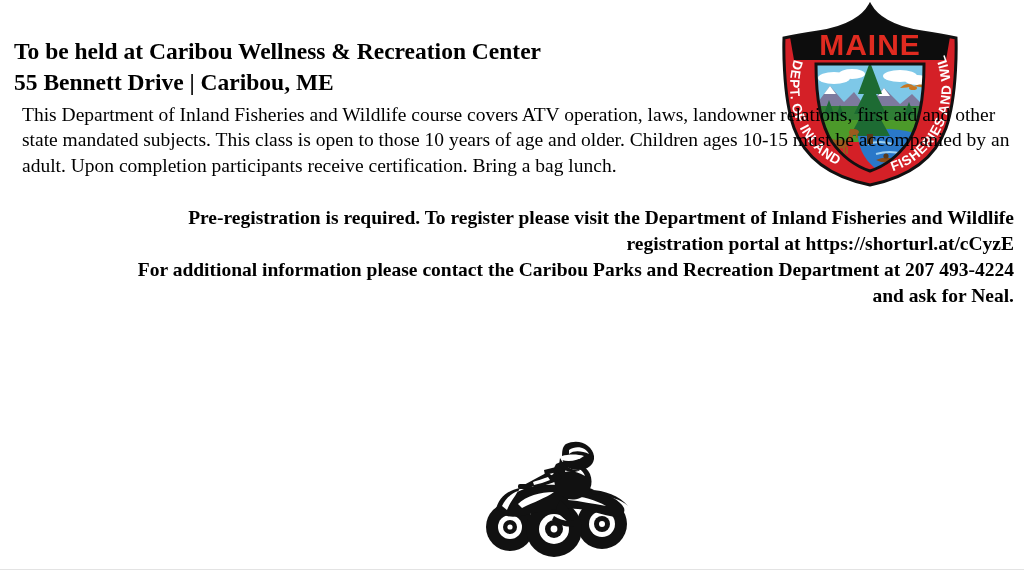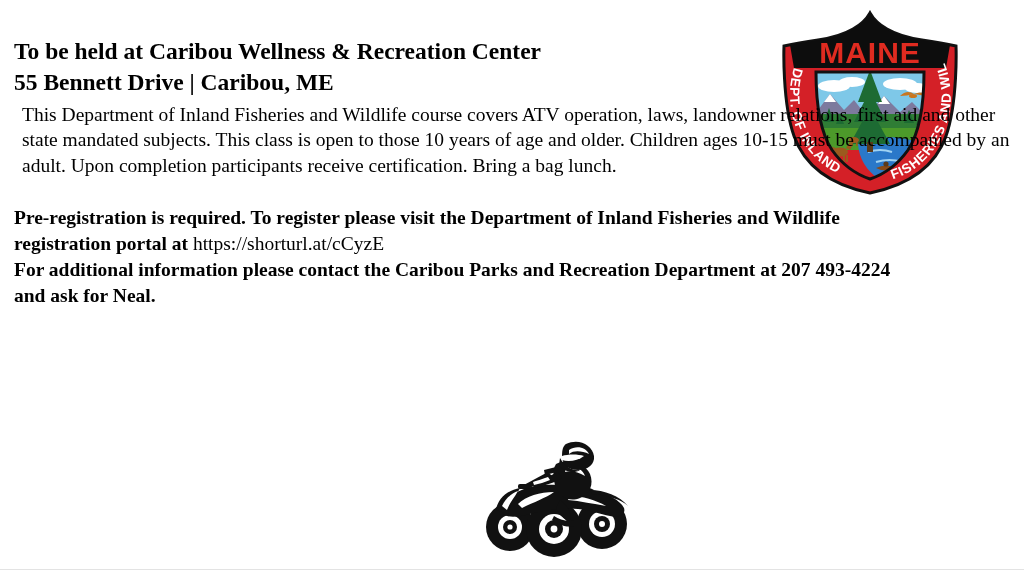--- a/index.html
+++ b/index.html
@@ -64,28 +64,29 @@
   }
 
   .spacer-block { height: 27px; }
 
   .bold-block {
     font-size: 19.5px;
     font-weight: bold;
     line-height: 1.33;
     margin: 0;
     width: 1000px;
-  }
-  .bold-block .url { font-weight: normal; }
+    text-align: right;
+  }
+  .bold-block .url { font-weight: bold; }
 
   
   .shield-wrap {
     position: absolute;
     left: 772px;
-    top: 10px;
+    top: 2px;
     width: 196px;
     height: 186px;
     text-align: right;
   }
   .shield-wrap svg { display: block; width: 100%; height: 100%; }
 
   
   .atv-wrap {
     position: absolute;
     left: 474px;

